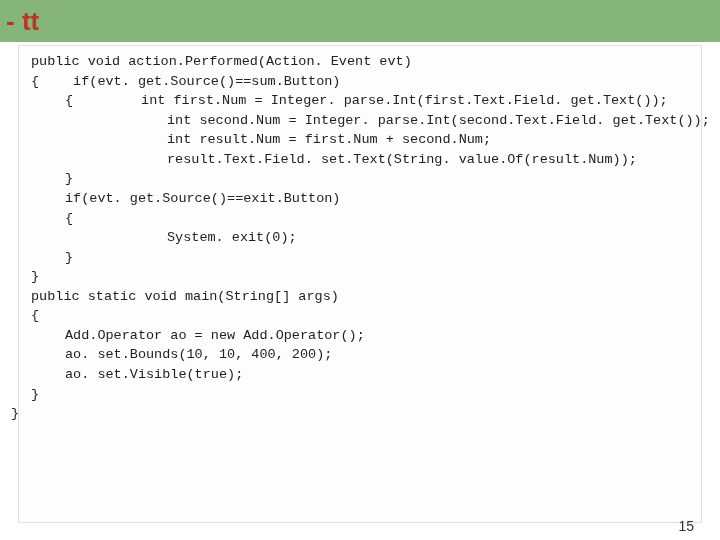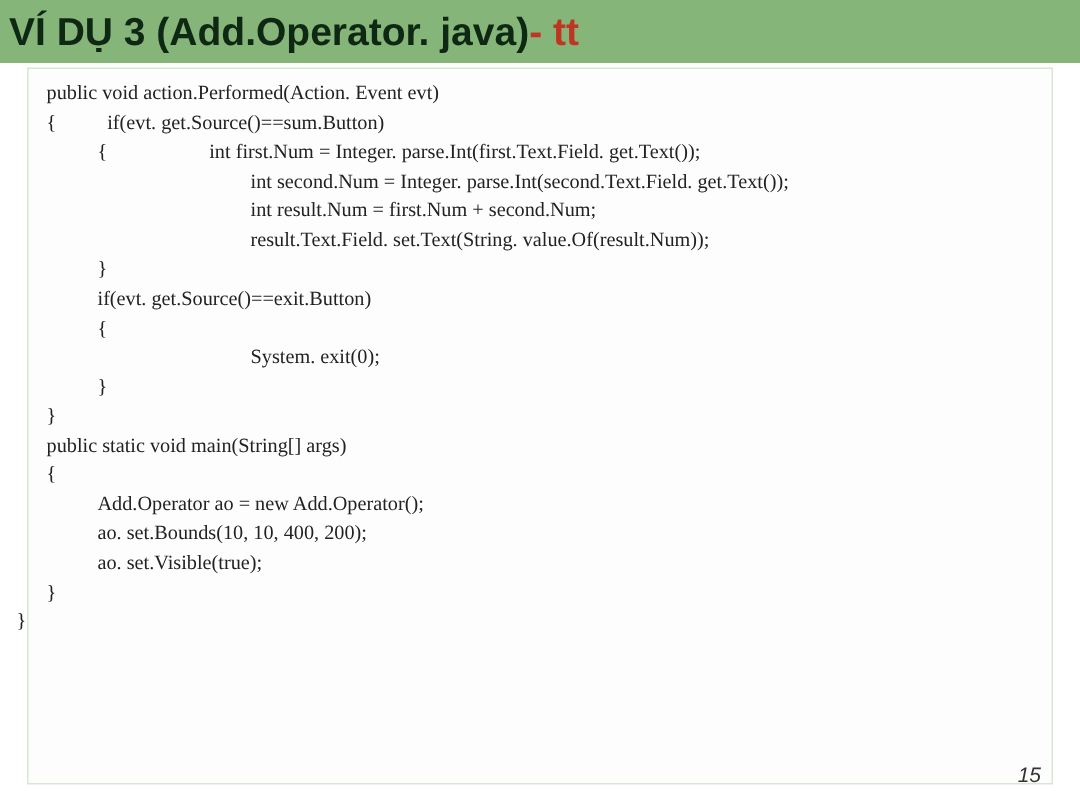--- a/index.html
+++ b/index.html
@@ -36,39 +36,37 @@
     border: 1px solid #d8e6d4;
     background: #fdfdfd;
     padding: 6px 14px 8px 12px;
     box-sizing: border-box;
     width: 684px;
     height: 478px;
     font-size: 13.5px;
     line-height: 1.45;
     color: #222;
     white-space: pre;
-    font-family: Liberation Serif, serif;
+    font-family: Liberation Mono, monospace;
   }
   .page-num {
     position: absolute;
     right: 26px;
-    bottom: 16px;
+    bottom: 6px;
     font-size: 14px;
     color: #333;
-    font-style: italic;
   }
   .ind1 { padding-left: 34px; display:inline-block;}
   .ind2 { padding-left: 68px; display:inline-block;}
   .ind3 { padding-left: 136px; display:inline-block;}
 </style>
 </head>
 <body>
 
 <div class="header">
-  <span class="title-dark">VÍ DỤ 3 (Add.Operator. java) </span>
   <span class="title-red">- tt</span>
 </div>
 
 <div class="code-box"><span>public void action.Performed(Action. Event evt)</span>
 <span>{</span><span class="ind1">if(evt. get.Source()==sum.Button)</span>
 <span class="ind1">{</span><span class="ind2">int first.Num = Integer. parse.Int(first.Text.Field. get.Text());</span>
 <span class="ind3">int second.Num = Integer. parse.Int(second.Text.Field. get.Text());</span>
 <span class="ind3">int result.Num = first.Num + second.Num;</span>
 <span class="ind3">result.Text.Field. set.Text(String. value.Of(result.Num));</span>
 <span class="ind1">}</span>

